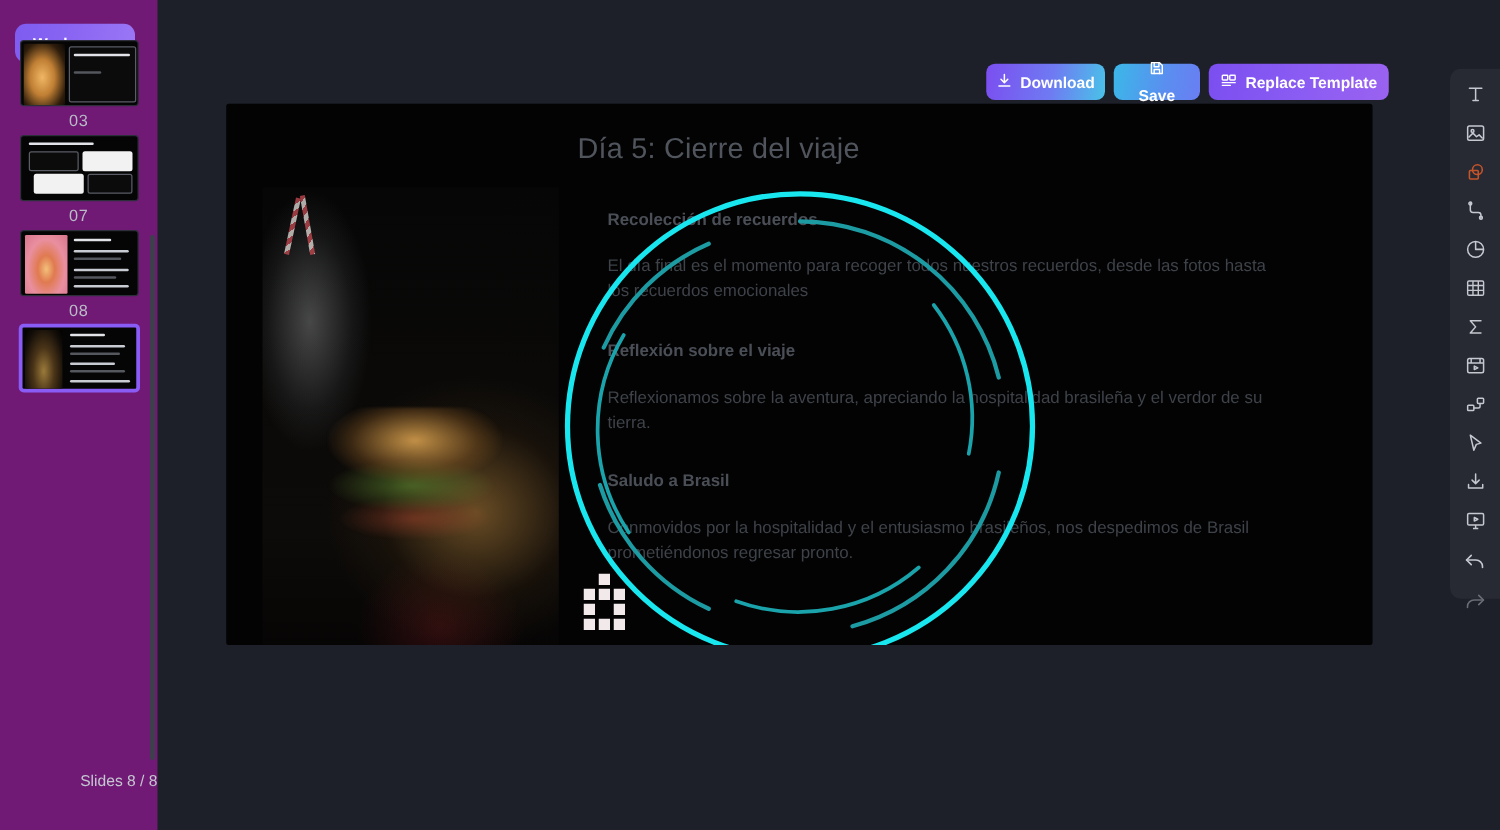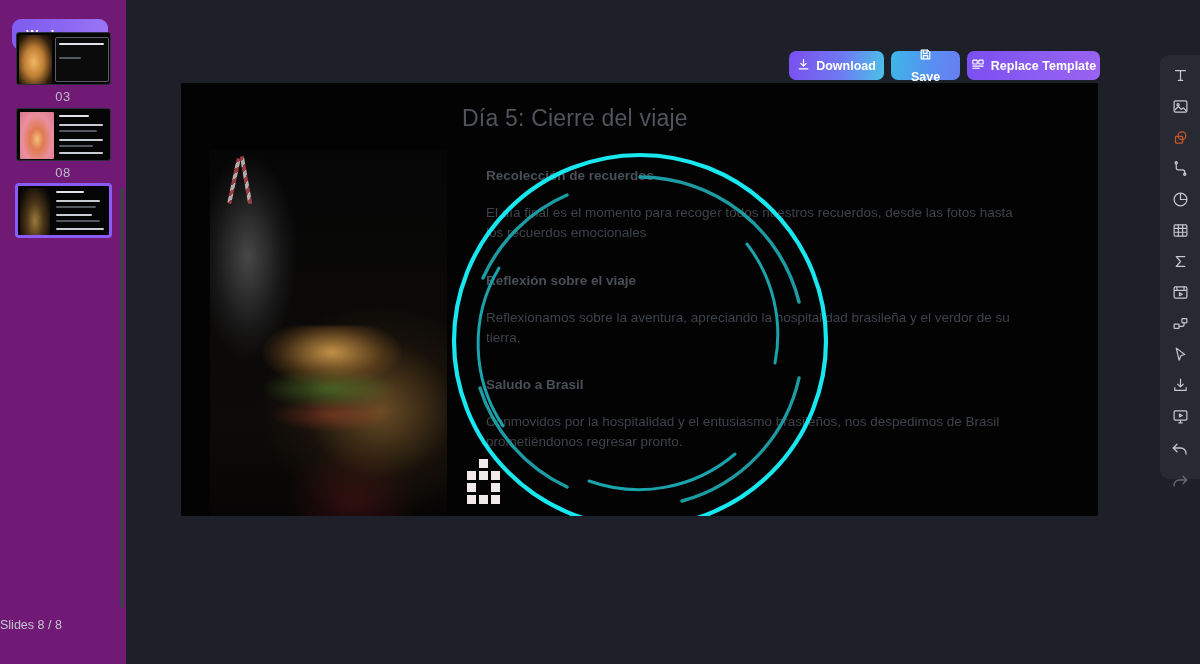--- a/index.html
+++ b/index.html
@@ -62,35 +62,35 @@
       radial-gradient(ellipse at 50% 55%, #f5e0b0 0%, #d8b070 35%, #4a3a20 75%, #0a0806 100%); }
   .ph-teal { background:
       radial-gradient(ellipse at 50% 55%, #c8d8c0 0%, #6a8a78 40%, #1e2a26 80%, #060808 100%); }
 
   #sb-scrollbar {
     position:absolute; left:120px; top:188px; width:4px; height:420px;
     background:#3d404c; border-radius:2px; cursor:pointer;
   }
   #slides-count {
     position:absolute; left:0; top:618px; width:126px;
-    text-align:left; font-size:12.5px; color:#c4c6d0;
+    text-align:right; font-size:12.5px; color:#c4c6d0;padding-left:20px;
   }
 
   
   .topbtn {
     position:absolute; top:14px; height:29px; border-radius:7px;
     display:flex; align-items:center; justify-content:center; gap:6px;
     color:#fff; font-size:12.5px; font-weight:bold; cursor:pointer;
     border:none; padding:0 14px; white-space:nowrap;margin-top:37px;
   }
   #btn-download { left:789px; width:95px;
     background:linear-gradient(100deg,#7b4ef0 0%,#6f7af2 55%,#49c3e8 100%); }
   #btn-save { left:891px; width:69px;
     background:linear-gradient(100deg,#3bb8e8 0%,#5a8ef0 60%,#6a7ef2 100%);flex-direction:column; }
-  #btn-replace { left:967px; width:133px;
+  #btn-replace { left:967px; width:144px;
     background:linear-gradient(100deg,#7b4ef0 0%,#8a5cf3 50%,#9a62f0 100%); }
   .topbtn svg { flex:0 0 auto; }
 
   
   #canvas {
     position:absolute; left:181px; top:83px; width:917px; height:433px;
     background:#030303; border-radius:2px; overflow:hidden;
   }
   #slide-photo {
     position:absolute; left:29px; top:67px; width:237px; height:382px;
@@ -169,20 +169,30 @@
         <div class="tb-card dark" style="left:38px;top:4px;width:54px;height:45px;"></div>
         <div class="tb-tl bright" style="left:42px;top:10px;width:45px;"></div>
         <div class="tb-line" style="left:42px;top:24px;width:22px;"></div>
       </div>
       <div class="thumb-num">03</div>
     </div>
 
 
 
 
+    <div class="thumb-wrap">
+      <div class="thumb">
+        <div class="tb-tl" style="left:6px;top:5px;width:52px;"></div>
+        <div class="tb-card dark" style="left:6px;top:12px;width:40px;height:16px;"></div>
+        <div class="tb-card" style="left:49px;top:12px;width:40px;height:16px;"></div>
+        <div class="tb-card" style="left:10px;top:30px;width:40px;height:16px;"></div>
+        <div class="tb-card dark" style="left:53px;top:30px;width:36px;height:16px;"></div>
+      </div>
+      <div class="thumb-num">07</div>
+    </div>
 
     <div class="thumb-wrap">
       <div class="thumb">
         <div class="tb-img ph-pink" style="left:3px;top:3px;width:34px;height:47px;"></div>
         <div class="tb-tl" style="left:42px;top:6px;width:30px;"></div>
         <div class="tb-line bright" style="left:42px;top:15px;width:44px;"></div>
         <div class="tb-line" style="left:42px;top:21px;width:38px;"></div>
         <div class="tb-line bright" style="left:42px;top:30px;width:44px;"></div>
         <div class="tb-line" style="left:42px;top:36px;width:34px;"></div>
         <div class="tb-line bright" style="left:42px;top:43px;width:44px;"></div>

